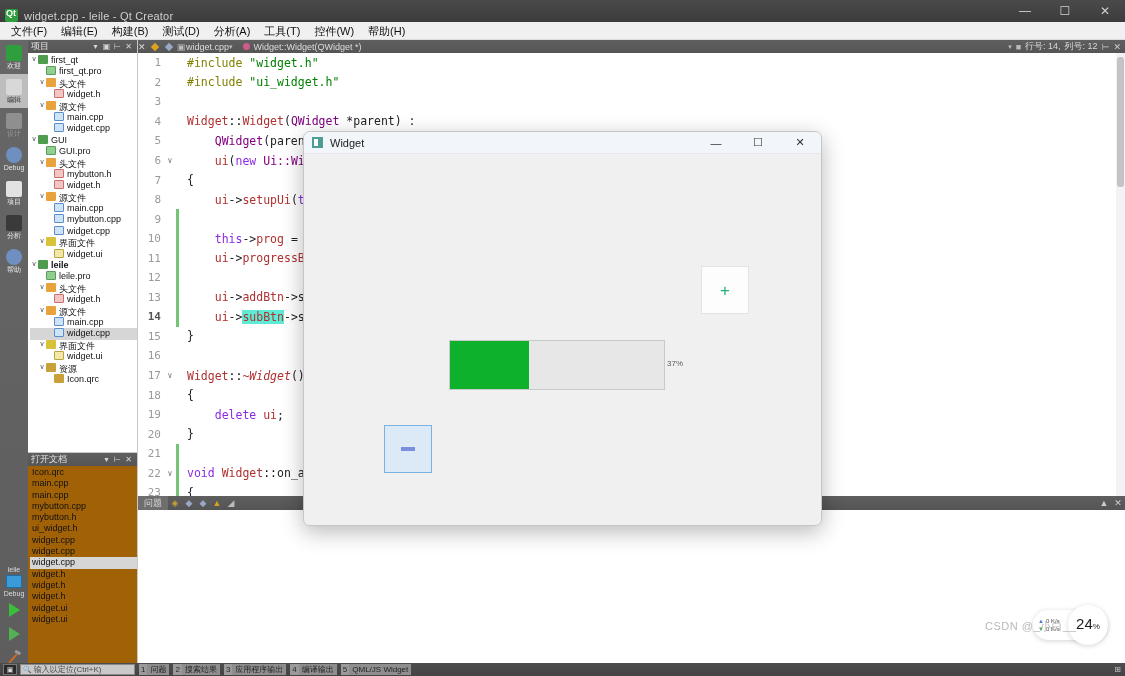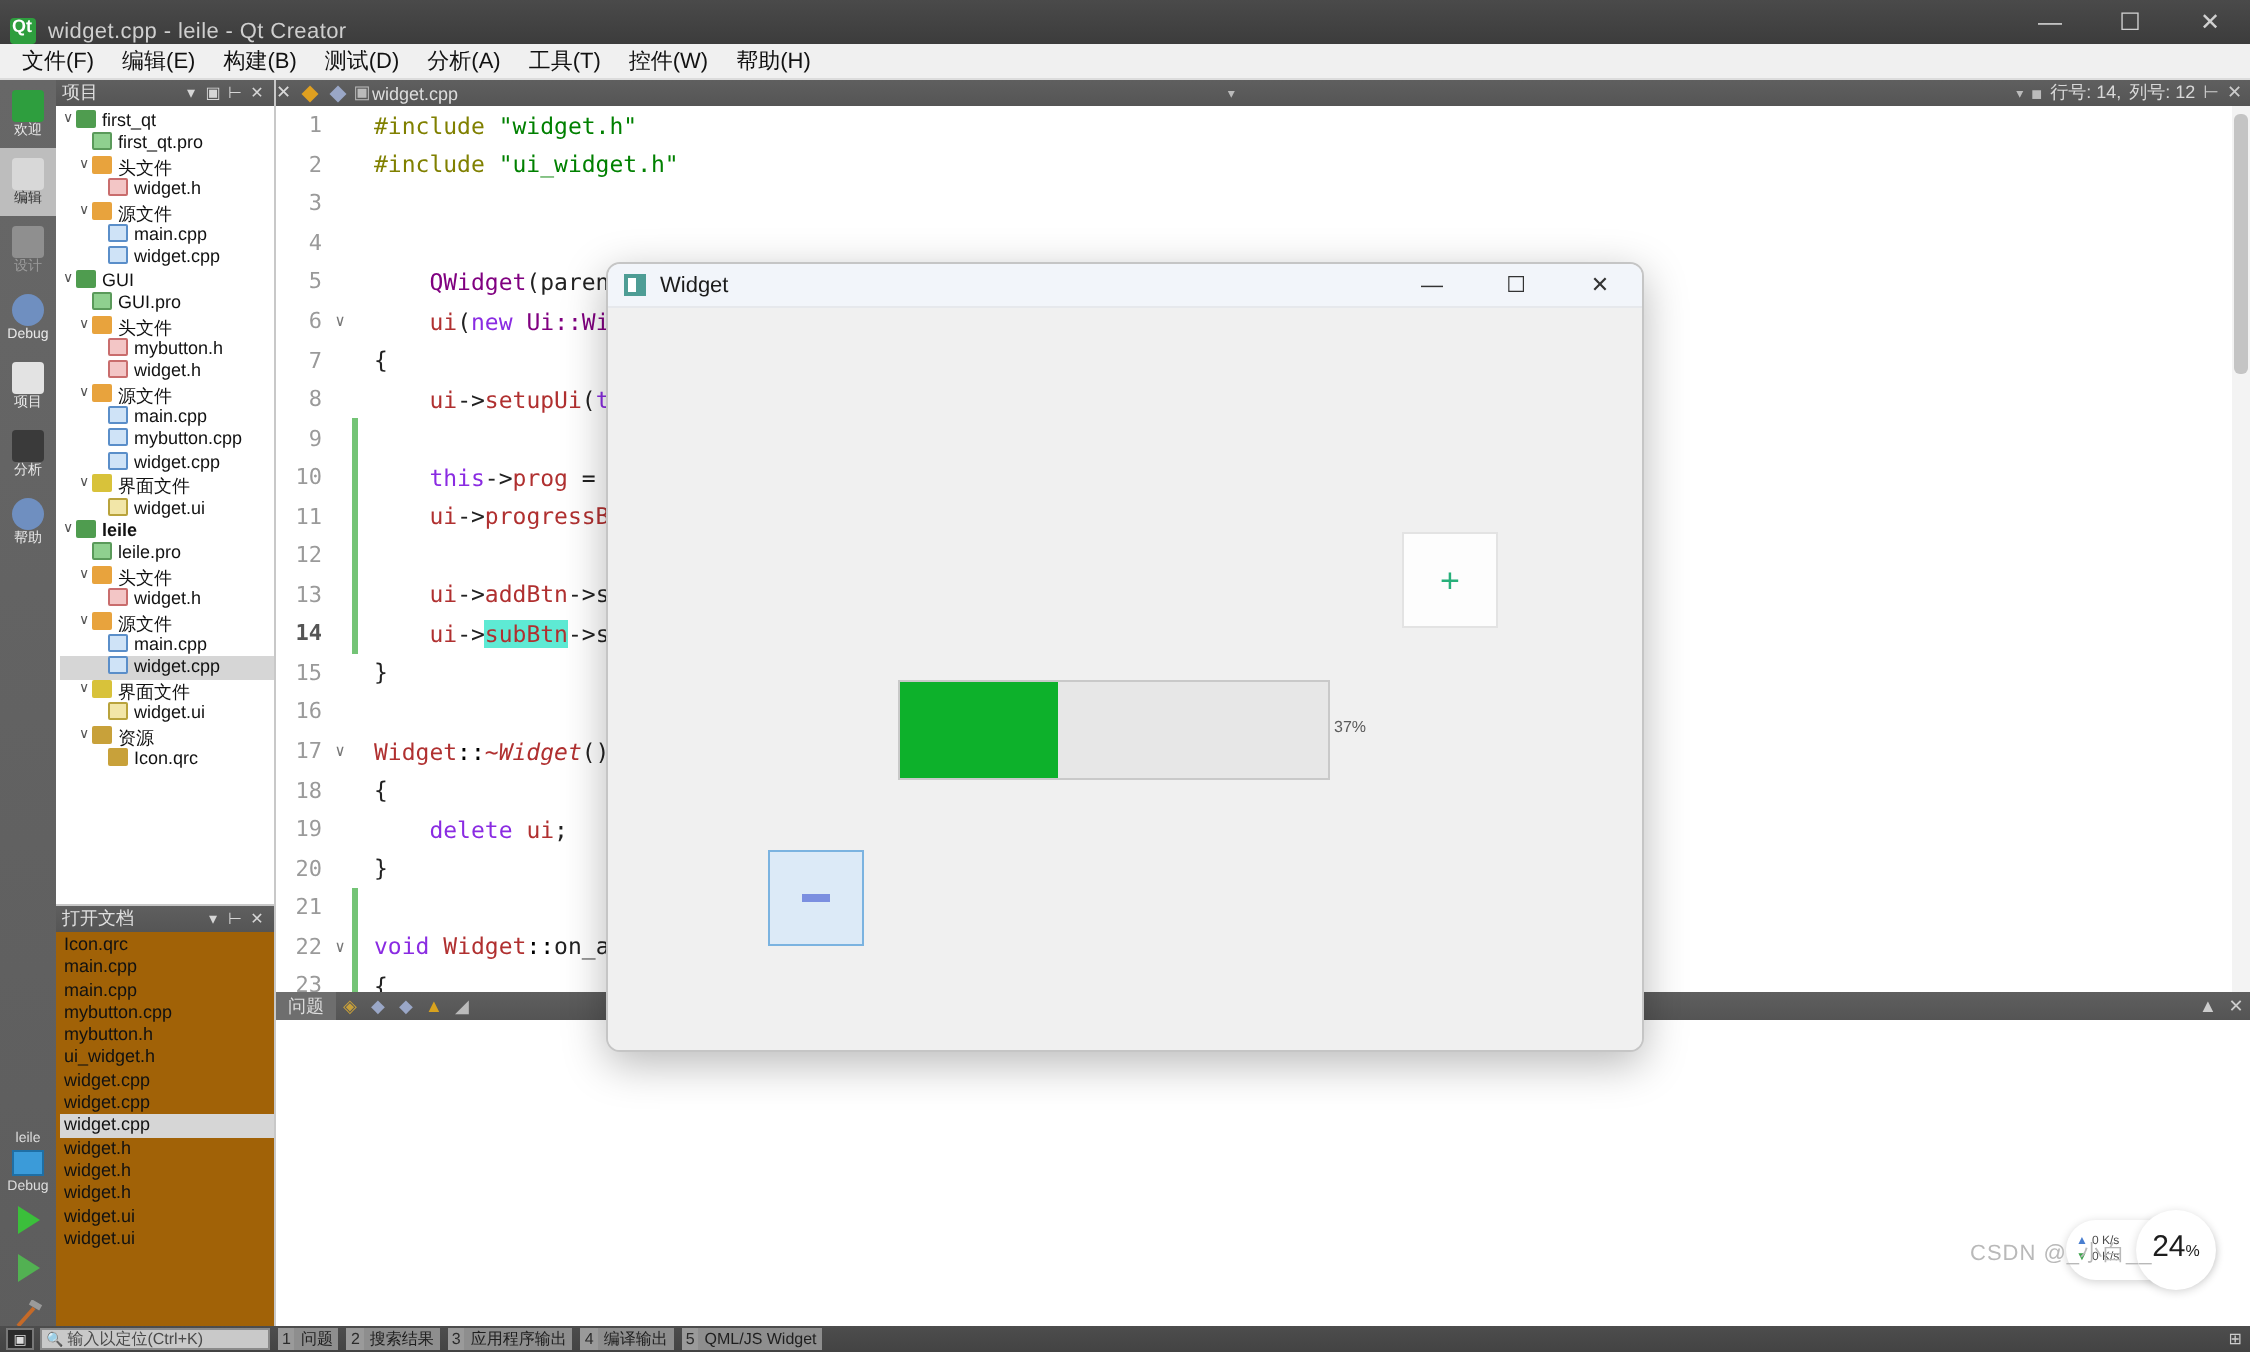--- a/index.html
+++ b/index.html
@@ -460,20 +460,24 @@
     </div>
 </div>
 
 <div id="edtoolbar">
   <span class="ph-btn" style="width:10px">✕</span>
   <span class="diamond"></span>
   <span class="diamond b"></span>
   <span style="width:10px;text-align:center;color:#bbb">▣</span>
   <span class="cmbtxt">widget.cpp</span>
   <span class="cmbarrow">▾</span>
+  <span id="symbolcombo">
+    <span class="pinkdot"></span>
+    <span class="cmbtxt">Widget::Widget(QWidget *)</span>
+  </span>
   <span id="cursorpos">
     <span style="font-size:7px;color:#bbb">▾</span>
     <span style="color:#bbb">■</span>
     <span>行号: 14,</span>
     <span>列号: 12</span>
     <span style="color:#ccc">⊢</span>
     <span style="color:#ccc">✕</span>
   </span>
 </div>
 
@@ -494,20 +498,21 @@
       <div class="cline">
         <span class="gut">3</span>
         <span class="fold"></span>
         <span class="chg"></span>
         <span class="code"></span>
       </div>
       <div class="cline">
         <span class="gut">4</span>
         <span class="fold"></span>
         <span class="chg"></span>
+        <span class="code"><span class="cls">Widget</span><span class="fn">::</span><span class="cls">Widget</span>(<span class="kw2">QWidget</span> *parent) :</span>
       </div>
       <div class="cline">
         <span class="gut">5</span>
         <span class="fold"></span>
         <span class="chg"></span>
         <span class="code">    <span class="kw2">QWidget</span>(parent),</span>
       </div>
       <div class="cline">
         <span class="gut">6</span>
         <span class="fold">∨</span>

